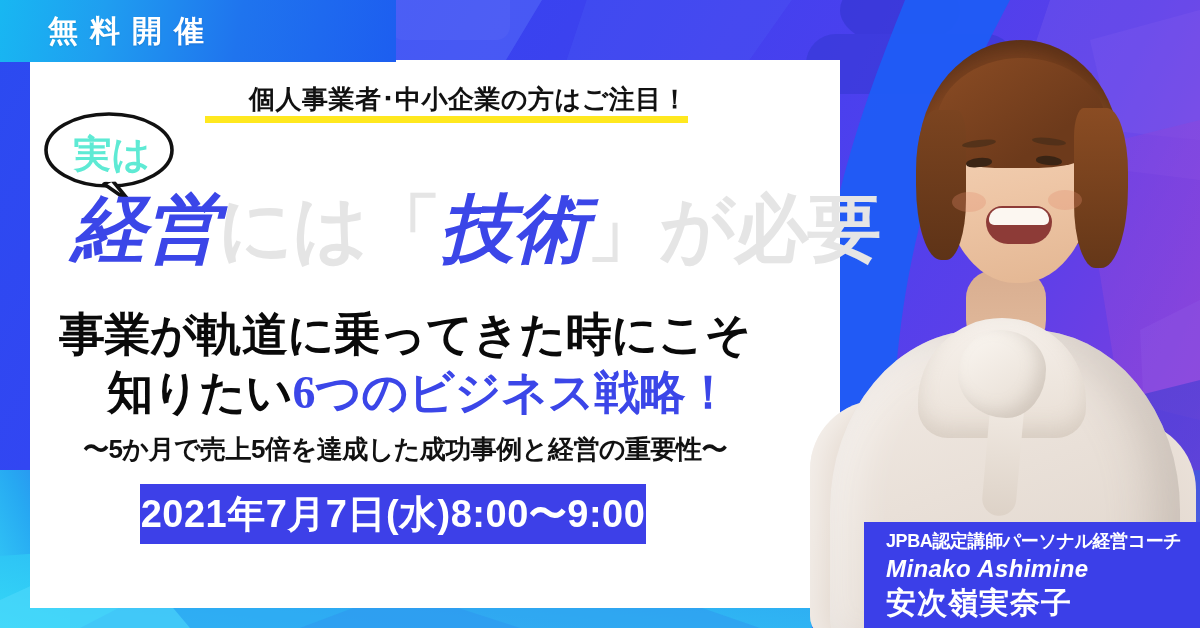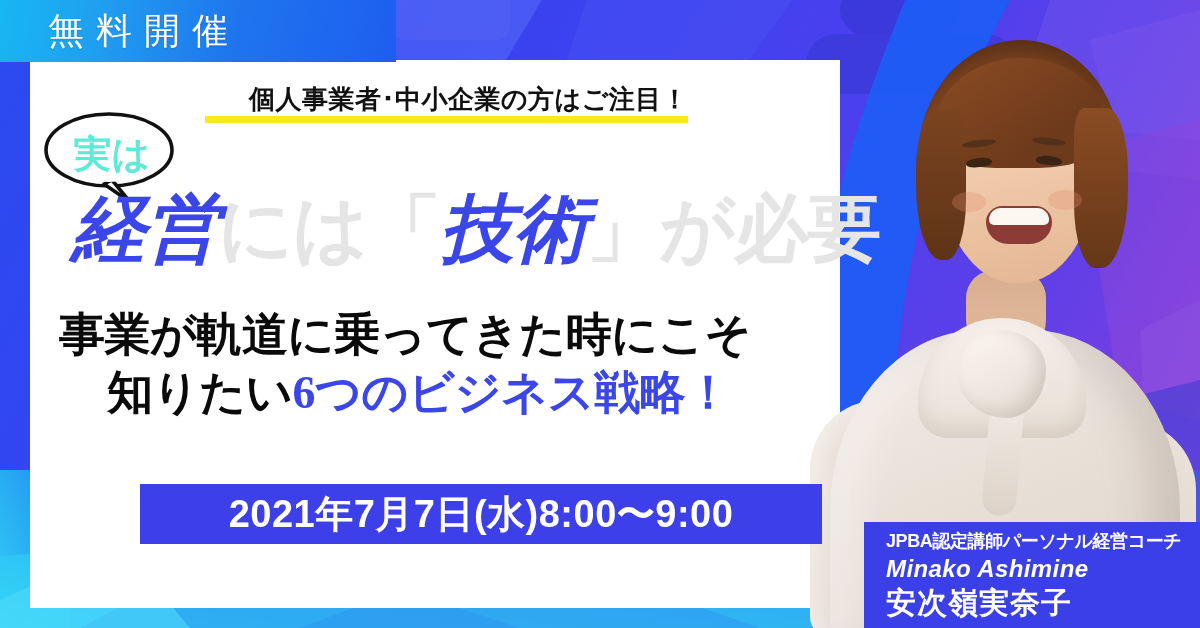--- a/index.html
+++ b/index.html
@@ -164,22 +164,22 @@
   
   .badge {
     position:absolute;
     left:0; top:0;
     width:396px; height:62px;
     background:linear-gradient(100deg,#18b7f2 0%,#1f9ef0 26%,#1f74ee 60%,#1d5ef0 100%);
     display:flex; align-items:center;
   }
   .badge-label {
     color:#fff;
-    font-size:36px;
-    font-weight:400;
+    font-size:30px;
+    font-weight:700;
     letter-spacing:12px;
     padding-left:48px;
     white-space:nowrap;
     text-shadow:0 1px 2px rgba(0,0,0,.12);
   }
 
   
   .eyebrow {
     position:absolute;
     left:205px; top:82px;
@@ -244,21 +244,21 @@
     text-align:center;
     font-size:26px; font-weight:700; color:#111;
     white-space:nowrap;
     letter-spacing:-0.5px;
   }
 
   
   .datebar {
     position:absolute;
     left:140px; top:484px;
-    width:682px; height:60px;
+    width:506px; height:60px;
     background:#3d40e8;
     display:flex; align-items:center; justify-content:center;
   }
   .datebar-text {
     color:#fff;
     font-size:38px;
     font-weight:700;
     letter-spacing:.5px;
     white-space:nowrap;
   }
@@ -387,20 +387,21 @@
   <div class="headline">
     <span class="hl-blue">経営</span><span class="hl-black">には「</span><span class="hl-blue">技術</span><span class="hl-black">」が必要</span>
   </div>
 
   <div class="sub1">事業が軌道に乗ってきた時にこそ</div>
 
   <div class="sub2">
     <span class="sb-black">知りたい</span><span class="sb-blue">6つのビジネス戦略！</span>
   </div>
 
+  <div class="tagline">〜5か月で売上5倍を達成した成功事例と経営の重要性〜</div>
 
   <div class="datebar">
     <span class="datebar-text">2021年7月7日(水)8:00〜9:00</span>
   </div>
 
   <div class="credit">
     <div class="credit-title">JPBA認定講師パーソナル経営コーチ</div>
     <div class="credit-roman">Minako Ashimine</div>
     <div class="credit-name">安次嶺実奈子</div>
   </div>

